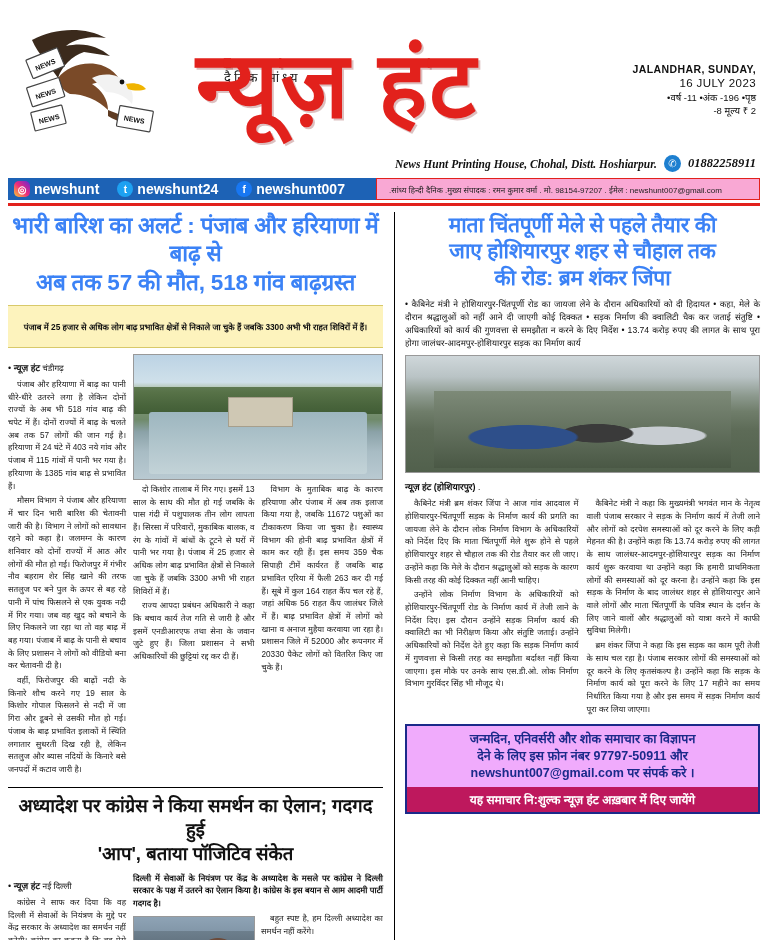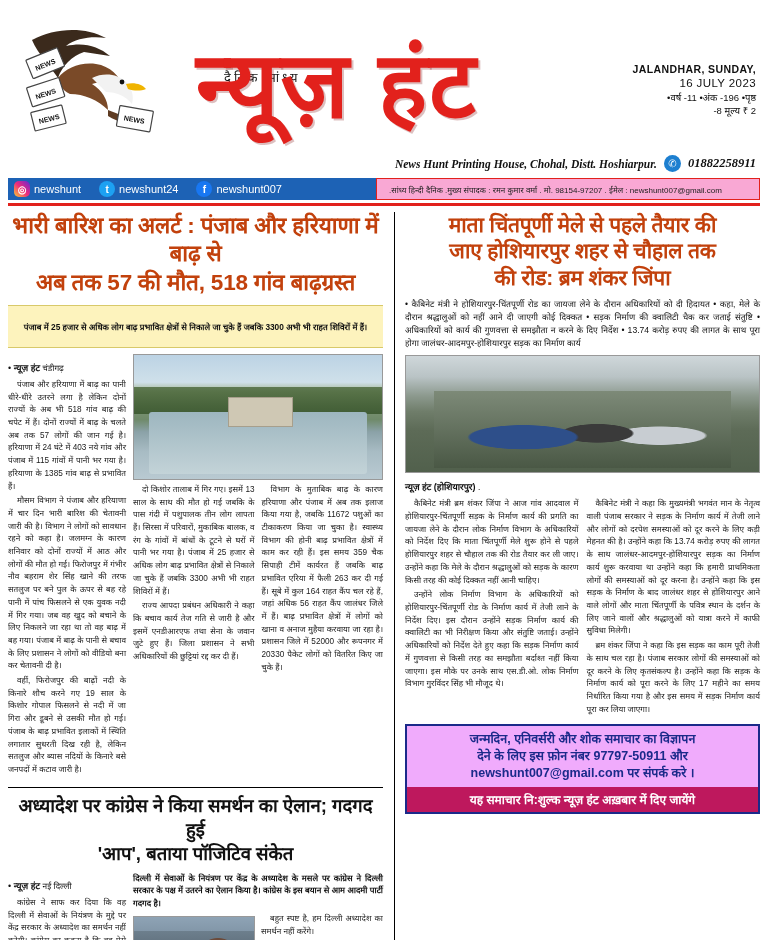--- a/index.html
+++ b/index.html
@@ -68,37 +68,37 @@
   }
   .social-chip { display: flex; align-items: center; gap: 4px; margin-right: 14px; }
   .si {
     width: 16px; height: 16px; border-radius: 4px;
     display: flex; align-items: center; justify-content: center;
     font-size: 10px; color: #fff; font-weight: bold;
   }
   .si-ig { background: linear-gradient(45deg,#f9ce34,#ee2a7b,#6228d7); border-radius: 5px; }
   .si-tw { background: #1da1f2; border-radius: 50%; }
   .si-fb { background: #1877f2; border-radius: 50%; }
-  .social-name { color: #fff; font-size: 11px; font-weight: normal; }
+  .social-name { color: #fff; font-size: 14px; font-weight: bold; }
   .social-right {
     flex: 1; border: 1.5px solid #e2211c; background: #f9a8d4;
     display: flex; align-items: center; padding-left: 12px;
     font-size: 8px; color: #222; white-space: nowrap; overflow: hidden;
   }
 
   .rule-red { height: 2.5px; background: #e2211c; margin: 3px 8px 0 8px; }
 
   
   .content { display: flex; padding: 6px 8px 0 8px; gap: 0; }
   .col-left { width: 382px; padding-right: 7px; }
   .vdivider { width: 1px; background: #000; margin: 0 4px; }
   .col-right { flex: 1; padding-left: 6px; }
 
   .headline-main {
-    font-size: 22.5px; font-weight: bold; color: #c2410c; line-height: 1.28;
+    font-size: 22.5px; font-weight: bold; color: #3b82f6; line-height: 1.28;
     text-align: center; letter-spacing: -.2px;
   }
   .headline-main.right { font-size: 21px; }
   .headline-sub {
     font-size: 18.5px; font-weight: bold; color: #111; line-height: 1.3;
     text-align: center;
   }
 
   .highlight-strip {
     background: #fdf3bd; border-top: 1px solid #d8c96a; border-bottom: 1px solid #d8c96a;

